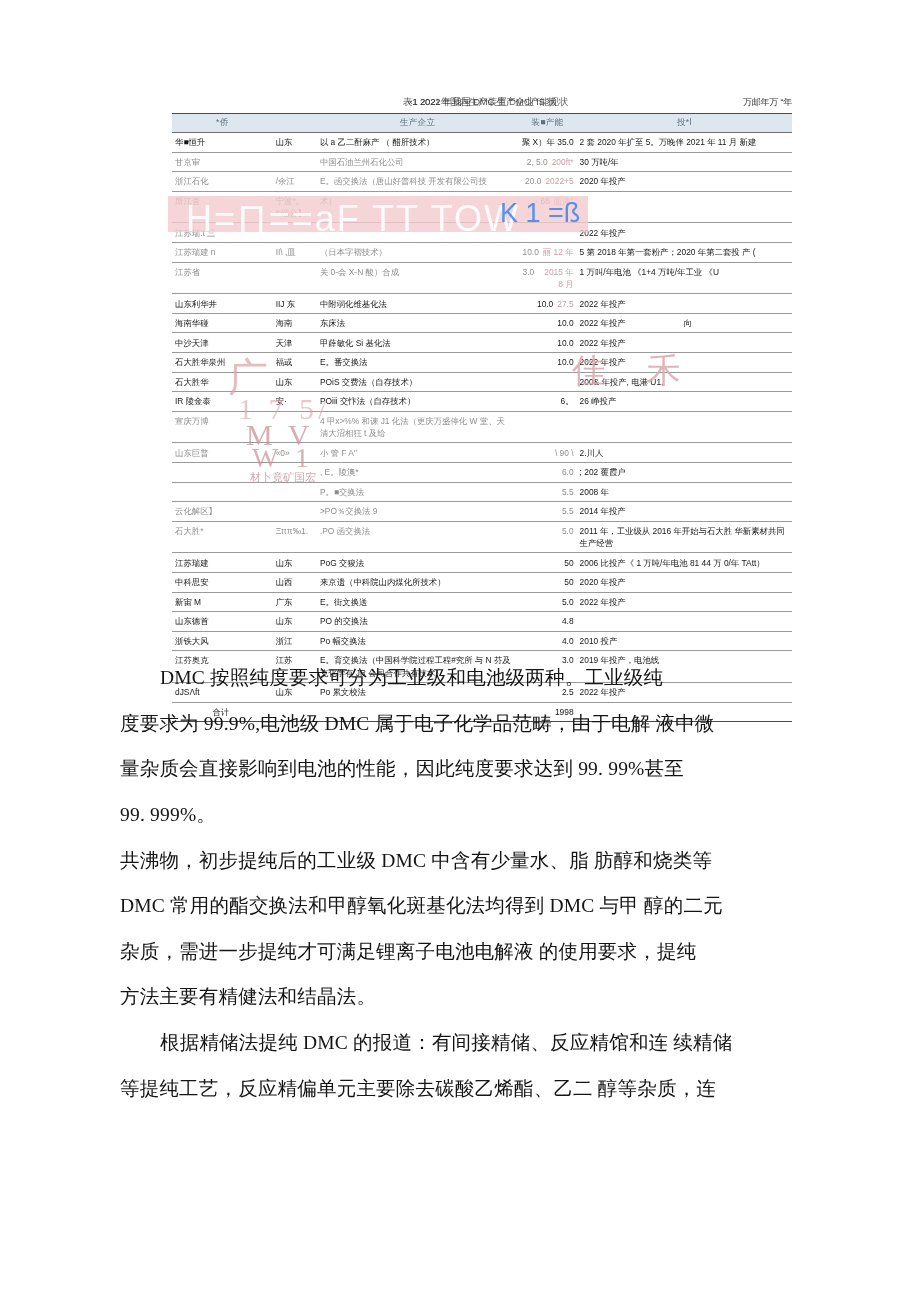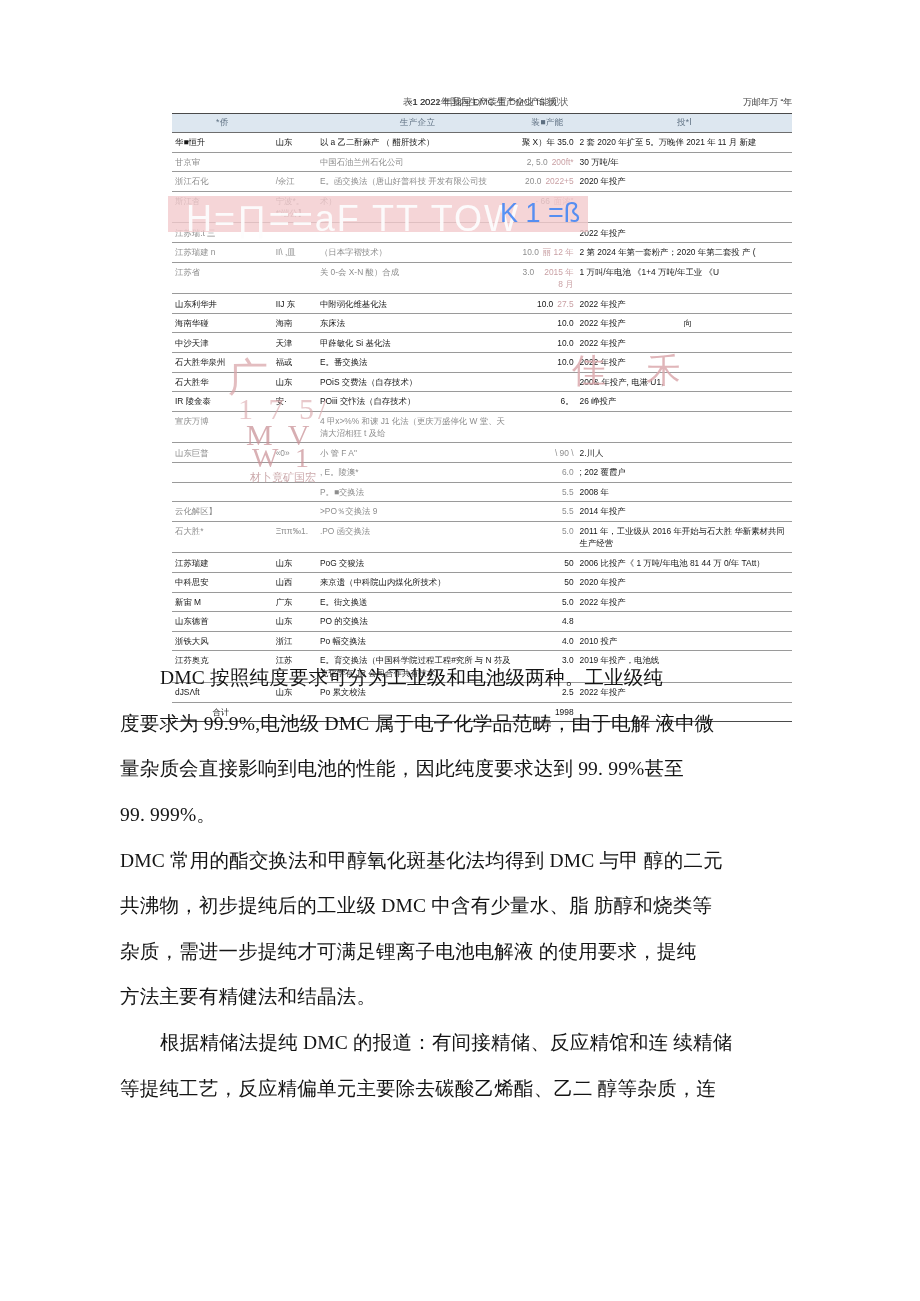--- a/index.html
+++ b/index.html
@@ -209,21 +209,21 @@
             <td class="c-prov faint2"></td>
             <td class="c-proc faint2"></td>
             <td class="c-cap faint2"></td>
             <td class="c-note">2022 年投产</td>
           </tr>
           <tr>
             <td class="c-name faint2">江苏瑞建 n</td>
             <td class="c-prov faint2">II\ ,皿</td>
             <td class="c-proc faint2">（日本字褶技术）</td>
             <td class="c-cap faint2">10.0<span class="rose" style="margin-left: 4px;">丽 12 年</span></td>
-            <td class="c-note">2 第 2024 年第一套粉产；2020 年第二套投 产 (</td>
+            <td class="c-note">5 第 2018 年第一套粉产；2020 年第二套投 产 (</td>
           </tr>
           <tr>
             <td class="c-name faint2">江苏省</td>
             <td class="c-prov faint2"></td>
             <td class="c-proc faint2">关 0-会 X-N 酸）合成</td>
             <td class="c-cap faint2">3.0<span class="rose" style="margin-left: 10px;">2015 年 8 月</span></td>
             <td class="c-note">1 万叫/年电池 《1+4 万吨/年工业 《U</td>
           </tr>
           <tr>
             <td class="c-name">山东利华井</td>
@@ -381,21 +381,21 @@
   <div class="wm wm-num">1 7 5/</div>
   <div class="wm wm-mw">M V</div>
   <div class="wm wm-w1">W 1</div>
   <div class="wm wm-small">材卜竟矿国宏</div>
 
   <div class="body">
     <p class="ind">DMC 按照纯度要求可分为工业级和电池级两种。工业级纯</p>
     <p>度要求为 99.9%,电池级 DMC 属于电子化学品范畴，由于电解 液中微</p>
     <p>量杂质会直接影响到电池的性能，因此纯度要求达到 99. 99%甚至</p>
     <p>99. 999%。</p>
+    <p>共沸物，初步提纯后的工业级 DMC 中含有少量水、脂 肪醇和烧类等</p>
     <p>DMC 常用的酯交换法和甲醇氧化斑基化法均得到 DMC 与甲 醇的二元</p>
-    <p>共沸物，初步提纯后的工业级 DMC 中含有少量水、脂 肪醇和烧类等</p>
     <p>杂质，需进一步提纯才可满足锂离子电池电解液 的使用要求，提纯</p>
     <p>方法主要有精健法和结晶法。</p>
     <p class="ind">根据精储法提纯 DMC 的报道：有间接精储、反应精馆和连 续精储</p>
     <p>等提纯工艺，反应精偏单元主要除去碳酸乙烯酯、乙二 醇等杂质，连</p>
   </div>
 
 </div>
 
 </body></html>

